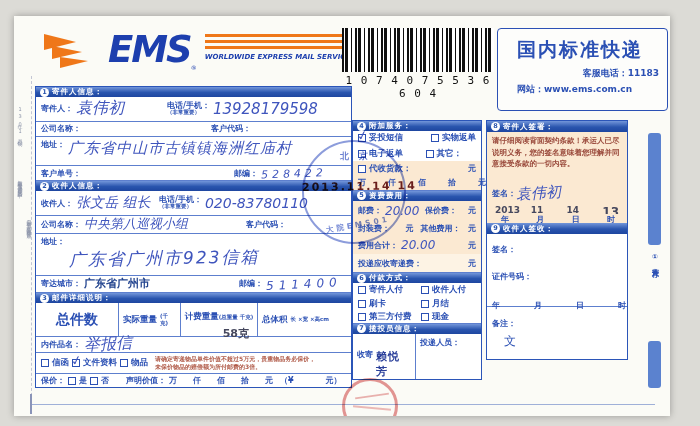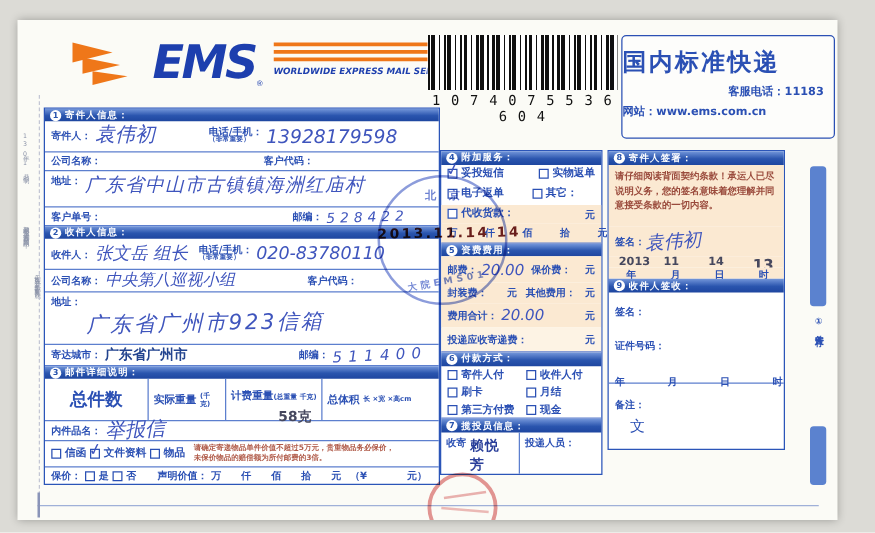--- a/index.html
+++ b/index.html
@@ -26,21 +26,21 @@
 </head>
 <body>
 
 <div id="paper">
 
   <div class="abs vtext" style="left:3px;top:90px;font-size:5px;color:#8b93a8;letter-spacing:1px">13年01月印制</div>
   <div class="abs vtext" style="left:3px;top:160px;font-size:5px;color:#8b93a8;letter-spacing:1px">新邮政专用单式背面契约条款中</div>
   <div class="abs vtext" style="left:12px;top:200px;font-size:5px;color:#8b93a8;letter-spacing:1px">母联不可公开年套白寄联复打底</div>
   <div class="abs" style="left:17px;top:60px;height:330px;border-left:1px dashed #c3c6d4"></div>
 
-  <div class="abs" style="left:42px;top:12px;display:flex;align-items:flex-start">
+  <div class="abs" style="left:28px;top:12px;display:flex;align-items:flex-start">
     <span>
       <svg width="66" height="48" viewBox="0 0 66 48">
         <path d="M2 6 L34 14 L2 22 Z" fill="#ef7719"></path>
         <path d="M10 18 L40 24 L10 31 Z" fill="#ef7719"></path>
         <path d="M18 29 L46 33 L18 40 Z" fill="#ef7719"></path>
       </svg>
     </span>
     <span style="font-size:37px;font-weight:bold;font-style:italic;color:#1d3fae;letter-spacing:-2px;line-height:44px">EMS</span>
     <span style="font-size:6px;color:#1d3fae;margin-top:36px">®</span>
     <div style="margin-left:8px;margin-top:6px;width:185px">
@@ -49,21 +49,21 @@
       <div style="height:3px;background:#ef7719;margin-bottom:4px;width:185px"></div>
       <div style="font-size:7px;font-weight:bold;font-style:italic;color:#1d3fae;white-space:nowrap">WORLDWIDE EXPRESS MAIL SERVICE</div>
     </div>
   </div>
 
   <div class="abs" style="left:328px;top:12px;width:152px">
     <div style="height:44px;background:repeating-linear-gradient(90deg,#101010 0 2px,#fff 2px 3px,#101010 3px 6px,#fff 6px 9px,#101010 9px 10px,#fff 10px 13px)"></div>
     <div style="font-size:11px;color:#111;letter-spacing:1px;text-align:center;margin-top:2px;font-family:'DejaVu Sans Mono',monospace">1 0 7 4 0 7 5 5 3 6 6 0 4</div>
   </div>
 
-  <div class="abs" style="left:483px;top:12px;width:171px;height:83px;border:1.5px solid #2b50b4;border-radius:4px;padding:8px 8px 0 0;background:#fdfdfb">
+  <div class="abs" style="left:483px;top:12px;width:171px;height:83px;border:1.5px solid #2b50b4;border-radius:4px;padding:8px 8px 0 19px;background:#fdfdfb">
     <div style="font-size:19px;font-weight:bold;color:#2b50b4;letter-spacing:2px;white-space:nowrap">国内标准快递</div>
     <div style="text-align:right;font-size:9px;font-weight:bold;color:#2b50b4;margin-top:4px"><span>客服电话：</span><span>11183</span></div>
     <div style="font-size:9px;font-weight:bold;color:#2b50b4;margin-top:3px"><span>网站：</span><span>www.ems.com.cn</span></div>
   </div>
 
   <div class="abs" style="left:21px;top:70px;width:317px;height:302px;border:1.5px solid #2b55b8;background:#fff;display:flex;flex-direction:column">
 
     <div class="bar" style="height:10px">
       <span class="num">1</span>
       <span>寄件人信息：</span>
@@ -257,21 +257,21 @@
       <span class="lbl" style="font-size:8.5px;flex:1">第三方付费</span>
       <span class="cb"></span>
       <span class="lbl" style="font-size:8.5px;width:44px">现金</span>
     </div>
 
     <div class="bar" style="height:11px">
       <span class="num">7</span>
       <span>揽投员信息：</span>
     </div>
     <div style="flex:1;display:flex">
-      <div class="cell" style="width:63px;align-items:flex-start;padding-top:3px">
+      <div class="cell" style="width:63px;align-items:flex-start;padding-top:15px">
         <span class="lbl">收寄</span>
         <span style="font-size:11px;font-weight:bold;color:#2a3f9a;letter-spacing:1px">赖悦芳</span>
       </div>
       <div class="cell" style="flex:1;border-right:none;align-items:flex-start;padding-top:3px">
         <span class="lbl">投递人员：</span>
       </div>
     </div>
   </div>
 
   <div class="abs" style="left:472px;top:104px;width:142px;height:240px;border:1.5px solid #2b55b8;background:#fff;display:flex;flex-direction:column">

